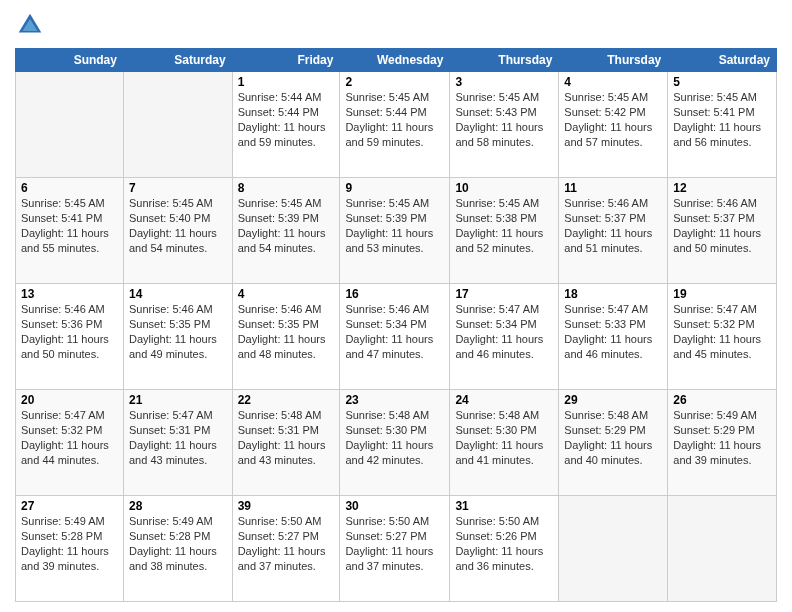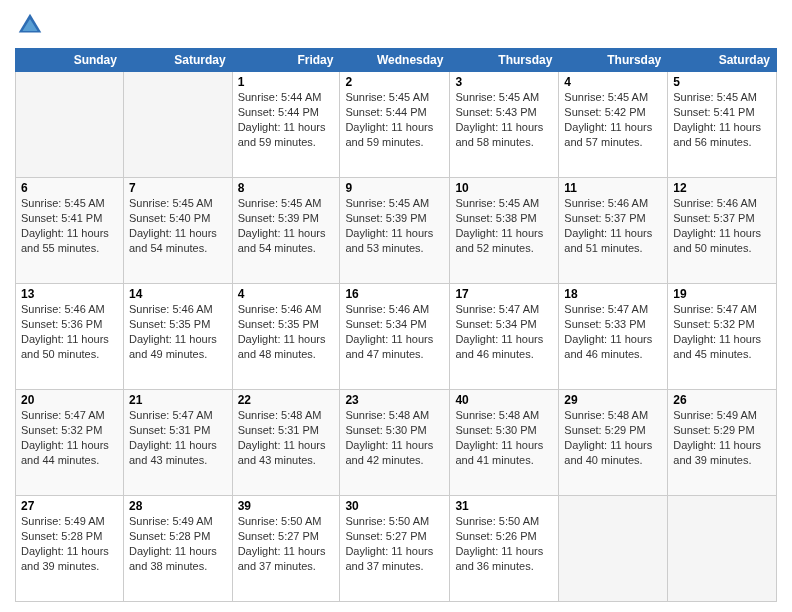--- a/index.html
+++ b/index.html
@@ -226,21 +226,21 @@
         </td>
           <td>
           <div class="day-num">22</div>
           <div class="day-info">Sunrise: 5:48 AM<br>Sunset: 5:31 PM<br>Daylight: 11 hours and 43 minutes.</div>
         </td>
           <td>
           <div class="day-num">23</div>
           <div class="day-info">Sunrise: 5:48 AM<br>Sunset: 5:30 PM<br>Daylight: 11 hours and 42 minutes.</div>
         </td>
           <td>
-          <div class="day-num">40</div>
+          <div class="day-num">24</div>
           <div class="day-info">Sunrise: 5:48 AM<br>Sunset: 5:30 PM<br>Daylight: 11 hours and 41 minutes.</div>
         </td>
           <td>
           <div class="day-num">29</div>
           <div class="day-info">Sunrise: 5:48 AM<br>Sunset: 5:29 PM<br>Daylight: 11 hours and 40 minutes.</div>
         </td>
           <td>
           <div class="day-num">26</div>
           <div class="day-info">Sunrise: 5:49 AM<br>Sunset: 5:29 PM<br>Daylight: 11 hours and 39 minutes.</div>
         </td>

